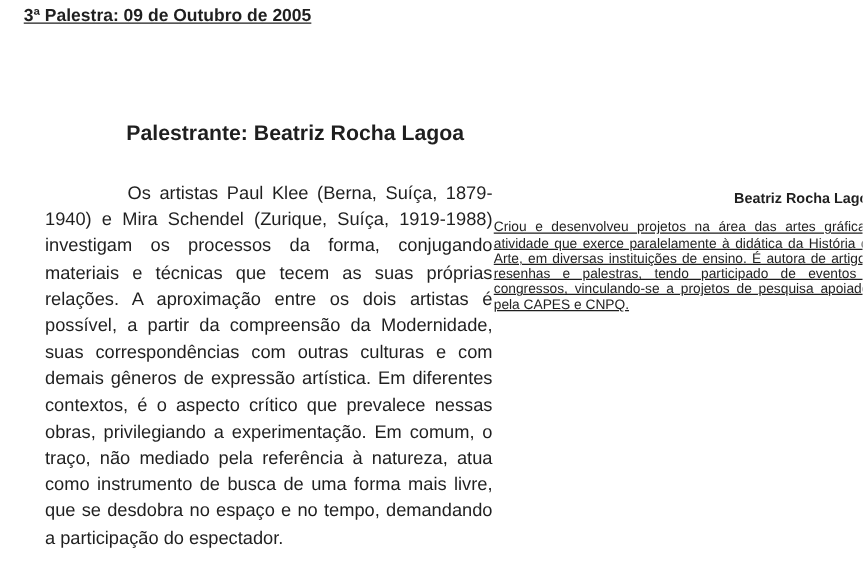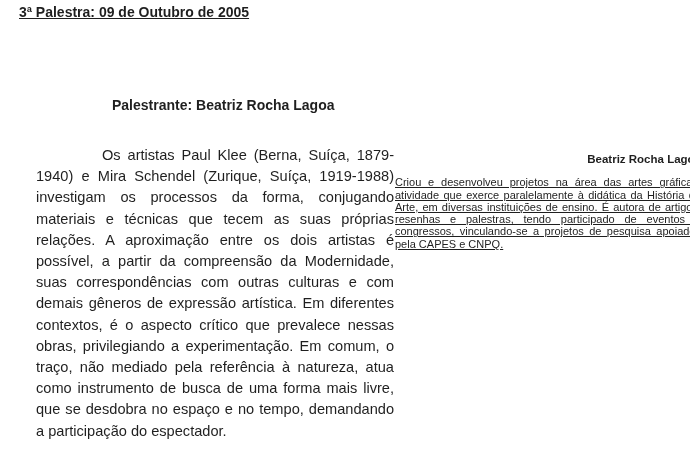--- a/index.html
+++ b/index.html
@@ -32,23 +32,23 @@
     top: 44px;
     width: 690px;
     text-align: center;
     font-size: 18px;
     font-weight: bold;
     font-style: italic;
     white-space: nowrap;
   }
   .speaker-line {
     position: absolute;
-    left: 100px;
+    left: 89px;
     top: 97px;
-    font-size: 14px;
+    font-size: 17px;
     font-weight: bold;
     white-space: nowrap;
   }
   .abstract-paragraph {
     position: absolute;
     left: 24px;
     top: 145px;
     width: 358px;
     font-size: 14.6px;
     line-height: 21.2px;

